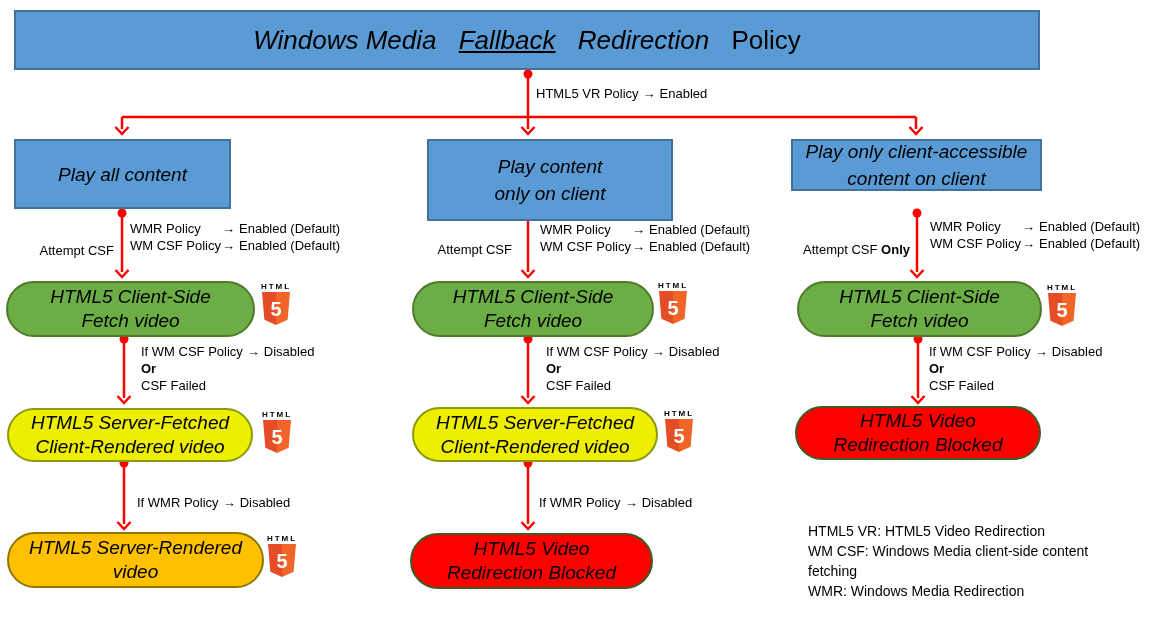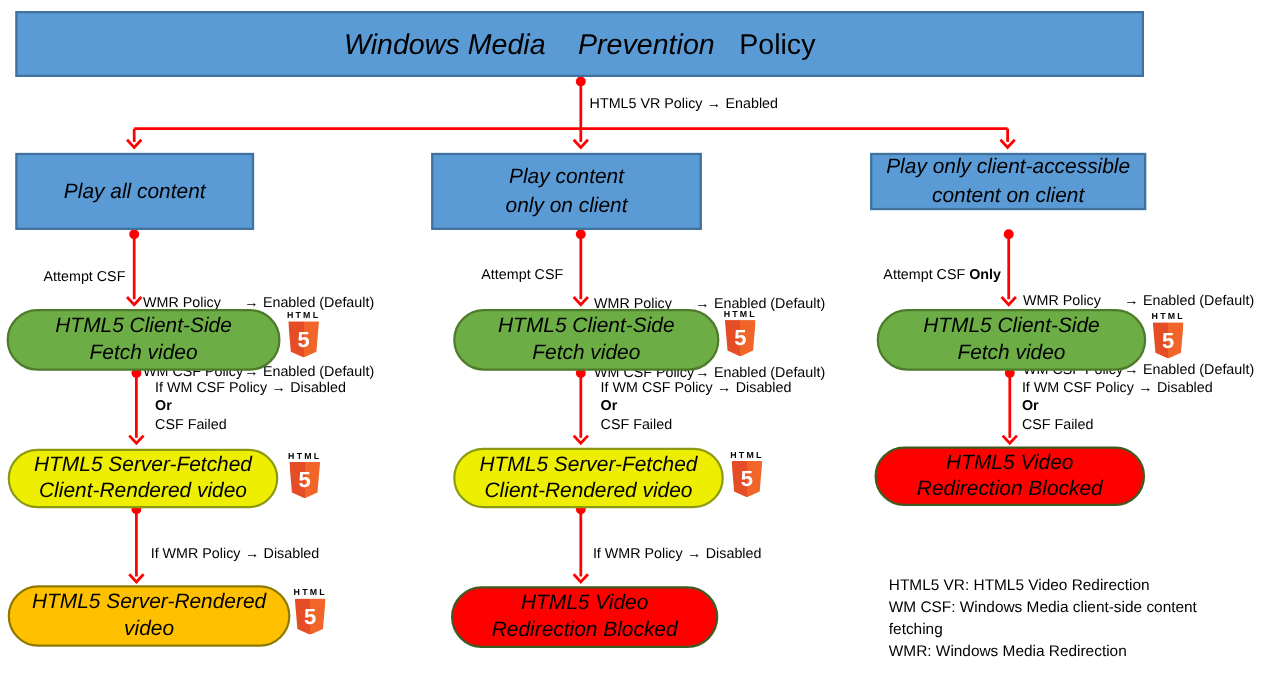--- a/index.html
+++ b/index.html
@@ -31,21 +31,21 @@
     font-style:italic;font-size:19px;line-height:24px;text-align:center;
   }
   .green {background:var(--green,#6CAE45); border:2px solid var(--green_border,#4E7A2B);}
   .yellow{background:var(--yellow,#EDEE00);border:2px solid var(--yellow_border,#8C9A10);}
   .orange{background:var(--orange,#FFC000);border:2px solid var(--orange_border,#8F7800);}
   .redbox{background:var(--red,#FF0000);  border:2px solid var(--red_border,#3E5C22);}
   
   .lbl{font-size:13px;line-height:17px;white-space:nowrap;}
   .r{text-align:right;}
   .bold{font-weight:bold;}
-  .polrow .pname{display:inline-block;width:92px;margin-top:46px;}
+  .polrow .pname{display:inline-block;width:92px;}
   .polrow .parr{display:inline-block;margin-right:4px;}
   .gap{display:inline-block;width:4px;}
   
   .legend{font-size:14px;line-height:20px;width:332px;}
   
   .logo{width:34px;text-align:center;}
   .logo .word{font-size:8px;font-weight:bold;letter-spacing:2px;line-height:9px;color:#000;font-family:"Liberation Sans",sans-serif;}
   .logo .shield{
     width:28px;height:33px;margin:1px auto 0;
     background:linear-gradient(90deg,var(--logo_left,#E44D26) 50%,var(--logo_right,#F16529) 50%);
@@ -97,21 +97,21 @@
       <circle cx="917" cy="213" r="4.5"></circle>
     <circle cx="124" cy="339" r="4.5"></circle>
       <circle cx="528" cy="339" r="4.5"></circle>
       <circle cx="918" cy="339" r="4.5"></circle>
     <circle cx="124" cy="463" r="4.5"></circle>
       <circle cx="528" cy="463" r="4.5"></circle>
   </g>
 </svg>
 
 <div class="abs banner">
-  <span class="it">Windows Media </span><span class="it"> Prevention</span><span> Policy</span>
+  <span class="it">Windows Media </span><span class="it ul">Fallback</span><span class="it"> Redirection</span><span> Policy</span>
 </div>
 
 <div class="abs lbl" style="left:536px;top:85px">
   <span>HTML5 VR Policy</span><span class="gap"></span><span>→</span><span class="gap"></span><span>Enabled</span>
 </div>
 
 <div class="abs bluebox" style="left:14px;top:139px;width:217px;height:70px">
   <div>Play all content</div>
 </div>
 
@@ -160,21 +160,21 @@
   <div>HTML5 Server-Rendered</div>
   <div>video</div>
 </div>
 <div class="abs logo" style="left:265px;top:534px">
   <div class="word">HTML</div>
   <div class="shield">
       <span class="digit">5</span>
     </div>
 </div>
 
-<div class="abs bluebox" style="left:392px;top:139px;width:246px;height:70px">
+<div class="abs bluebox" style="left:427px;top:139px;width:246px;height:82px">
   <div>Play content</div>
   <div>only on client</div>
 </div>
 
 <div class="abs lbl r" style="left:420px;top:241px;width:92px">
   <span>Attempt CSF</span><span class="bold"></span>
 </div>
 
 <div class="abs lbl polrow" style="left:540px;top:221px">
   <div><span class="pname">WMR Policy</span><span class="parr">→</span><span>Enabled (Default)</span></div>

